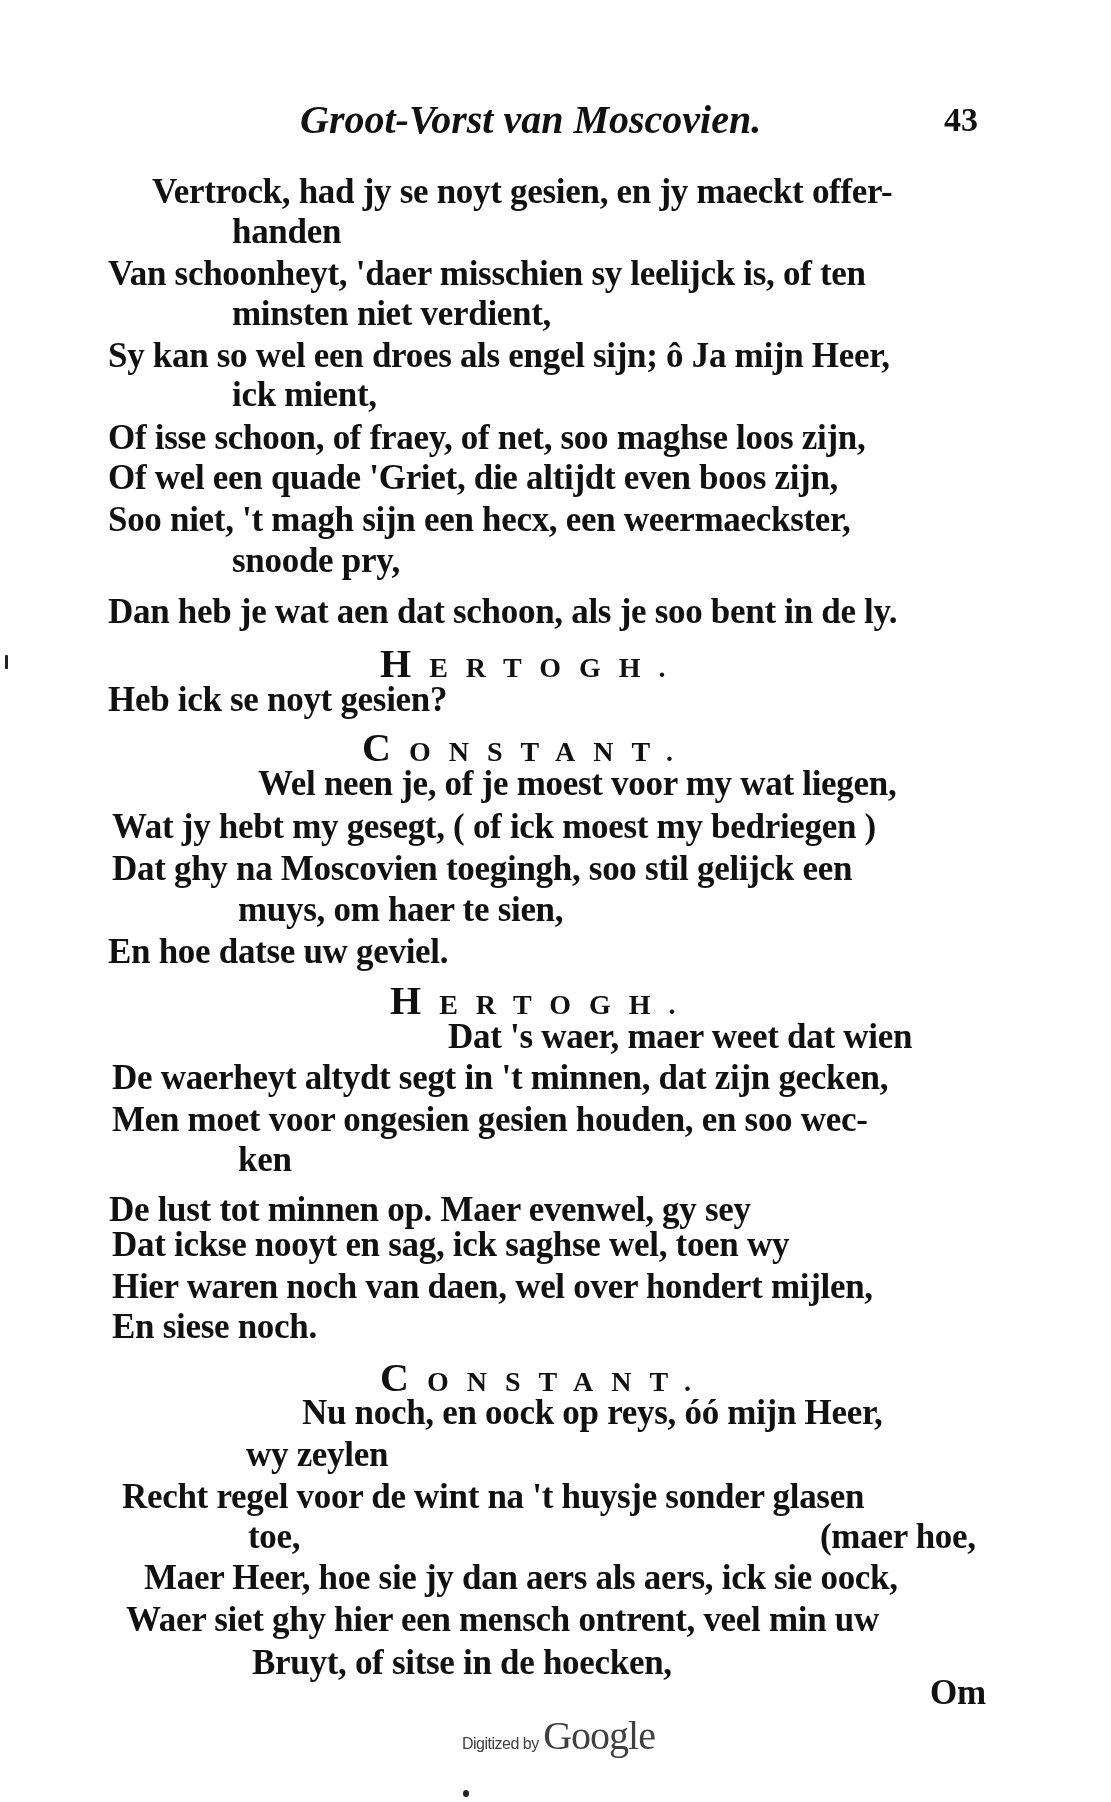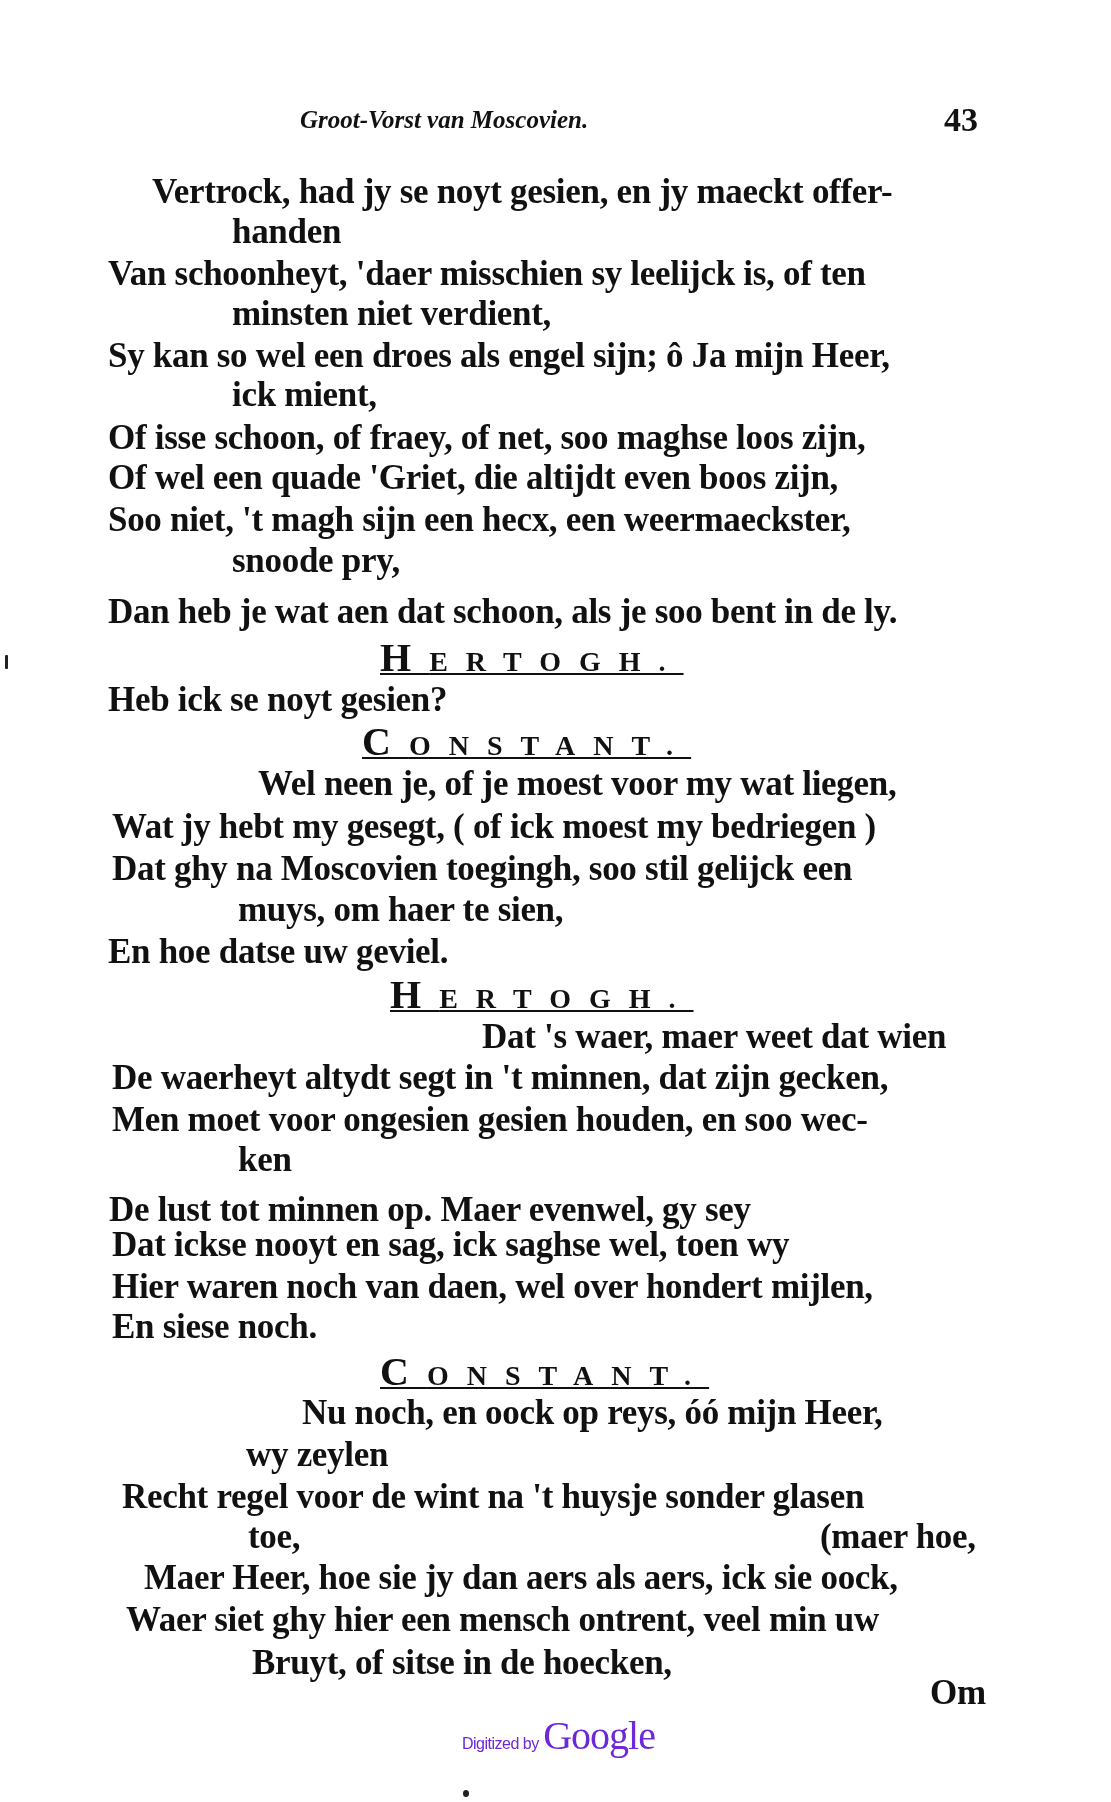--- a/index.html
+++ b/index.html
@@ -1,23 +1,23 @@
 <!DOCTYPE html>
 <html><head>
 <meta charset="utf-8">
 <style>
   html, body { margin:0; padding:0; background:#ffffff; }
   body { width:1111px; height:1802px; position:relative; overflow:hidden;
          font-family:"Liberation Serif","DejaVu Serif",serif; color:#111; }
   .line { position:absolute; white-space:nowrap; font-size:35px; line-height:40px; font-weight:bold; letter-spacing:-0.3px; }
-  .header { position:absolute; top:100px; left:300px; font-style:italic; font-weight:bold; font-size:25px; line-height:40px; }
+  .header { position:absolute; top:100px; left:300px; font-style:italic; font-weight:bold; font-size:40px; line-height:40px; }
   .pagenum { position:absolute; top:100px; left:944px; font-weight:bold; font-size:34px; line-height:40px; }
-  .speaker { position:absolute; white-space:nowrap; font-size:28px; line-height:40px; letter-spacing:18px; font-weight:bold;text-decoration:underline; }
+  .speaker { position:absolute; white-space:nowrap; font-size:28px; line-height:52px; letter-spacing:18px; font-weight:bold; }
   .speaker .cap { font-size:40px; }
-  .watermark { position:absolute; top:1712px; left:462px; color:#6d28d9; font-family:"Liberation Sans",sans-serif; white-space:nowrap; }
+  .watermark { position:absolute; top:1712px; left:462px; color:#404040; font-family:"Liberation Sans",sans-serif; white-space:nowrap; }
   .watermark .small { font-size:16px; letter-spacing:-0.5px; }
   .watermark .big { font-family:"Liberation Serif",serif; font-size:40px; letter-spacing:-1px; }
   .ink { position:absolute; background:#222; border-radius:50%; }
 </style>
 </head>
 <body>
 
 <div>
   <div class="header">Groot-Vorst van Moscovien.</div>
   <div class="pagenum">43</div>
@@ -36,21 +36,21 @@
       <div class="line" style="top: 592px; left: 108px;">Dan heb je wat aen dat schoon, als je soo bent in de ly.</div>
       <div class="speaker" style="top: 638px; left: 380px;"><span class="cap">H</span><span>ERTOGH.</span></div>
       <div class="line" style="top: 680px; left: 108px;">Heb ick se noyt gesien?</div>
       <div class="speaker" style="top: 722px; left: 362px;"><span class="cap">C</span><span>ONSTANT.</span></div>
       <div class="line" style="top: 764px; left: 258px;">Wel neen je, of je moest voor my wat liegen,</div>
       <div class="line" style="top: 807px; left: 112px;">Wat jy hebt my gesegt, ( of ick moest my bedriegen )</div>
       <div class="line" style="top: 849px; left: 112px; text-align: center;">Dat ghy na Moscovien toegingh, soo stil gelijck een</div>
       <div class="line" style="top: 890px; left: 238px;">muys, om haer te sien,</div>
       <div class="line" style="top: 932px; left: 108px;">En hoe datse uw geviel.</div>
       <div class="speaker" style="top: 975px; left: 390px;"><span class="cap">H</span><span>ERTOGH.</span></div>
-      <div class="line" style="top: 1017px; left: 482px; text-align: right;">Dat 's waer, maer weet dat wien</div>
+      <div class="line" style="top: 1017px; left: 448px; text-align: right;">Dat 's waer, maer weet dat wien</div>
       <div class="line" style="top: 1058px; left: 112px;">De waerheyt altydt segt in 't minnen, dat zijn gecken,</div>
       <div class="line" style="top: 1100px; left: 112px;">Men moet voor ongesien gesien houden, en soo wec-</div>
       <div class="line" style="top: 1140px; left: 238px;">ken</div>
       <div class="line" style="top: 1182px; left: 109px; margin-top: 8px;">De lust tot minnen op.  Maer evenwel, gy sey</div>
       <div class="line" style="top: 1225px; left: 112px;">Dat ickse nooyt en sag, ick saghse wel, toen wy</div>
       <div class="line" style="top: 1267px; left: 112px;">Hier waren noch van daen, wel over hondert mijlen,</div>
       <div class="line" style="top: 1307px; left: 112px;">En siese noch.</div>
       <div class="speaker" style="top: 1352px; left: 380px;"><span class="cap">C</span><span>ONSTANT.</span></div>
       <div class="line" style="top: 1393px; left: 302px;">Nu noch, en oock op reys, óó mijn Heer,</div>
       <div class="line" style="top: 1435px; left: 246px;">wy zeylen</div>

